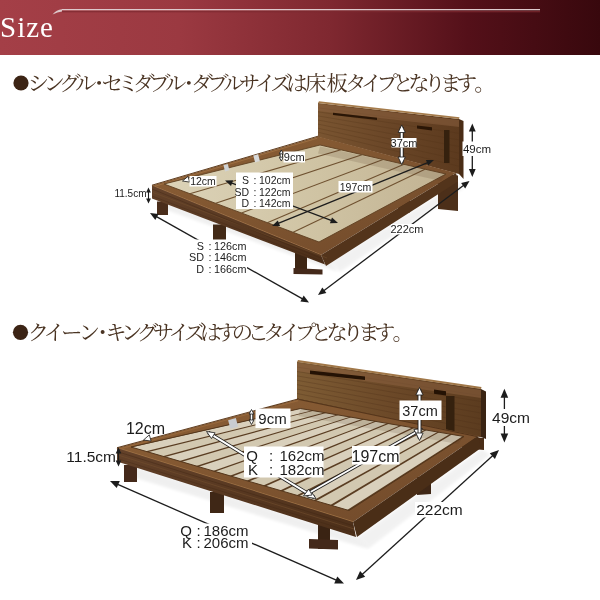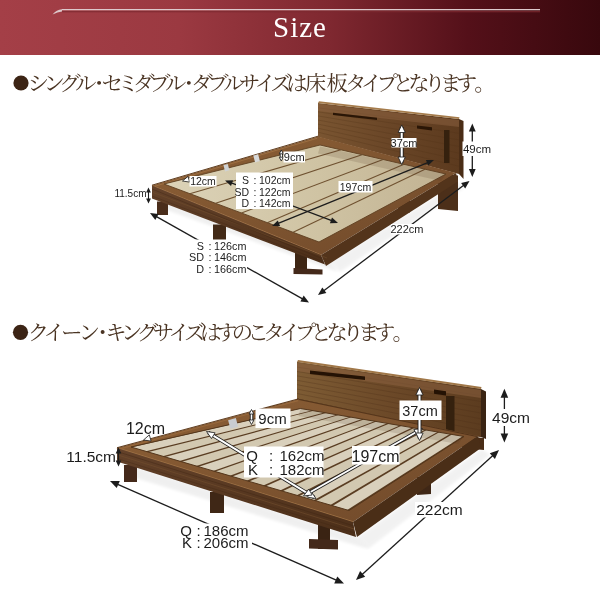--- a/index.html
+++ b/index.html
@@ -1,17 +1,17 @@
 <!DOCTYPE html>
 <html><head><meta charset="utf-8">
 <style>
 html,body{margin:0;padding:0;width:600px;height:600px;background:#fff;overflow:hidden}
 #hdr{position:absolute;left:0;top:0;width:600px;height:55px;
  background:linear-gradient(to right,#a43f47 0%,#9b3941 30%,#7f2830 55%,#541019 78%,#38080d 100%)}
-#hdr .t{position:absolute;left:0;top:11px;width:600px;text-align:center;
+#hdr .t{position:absolute;left:0;top:11px;width:600px;
  font-family:"Liberation Serif",serif;font-size:29px;color:#fff;letter-spacing:1px}
 svg{position:absolute;left:0;top:0}
 text{font-family:"Liberation Sans",sans-serif;-webkit-font-smoothing:antialiased}
 </style></head>
 <body>
 <div id="hdr">
  <svg width="600" height="55">
   <path d="M62,9.7 L540,9.7" stroke="#ddc9cc" stroke-width="1.3" fill="none"></path>
   <path d="M62,11.8 L540,11.8" stroke="#7e2a31" stroke-width="1.1" fill="none"></path>
   <path d="M62,9.2 C58,9.4 55.5,11 52.5,14.6 C56,12.6 59,12 62,11.4 Z" fill="#dcc7ca"></path>

